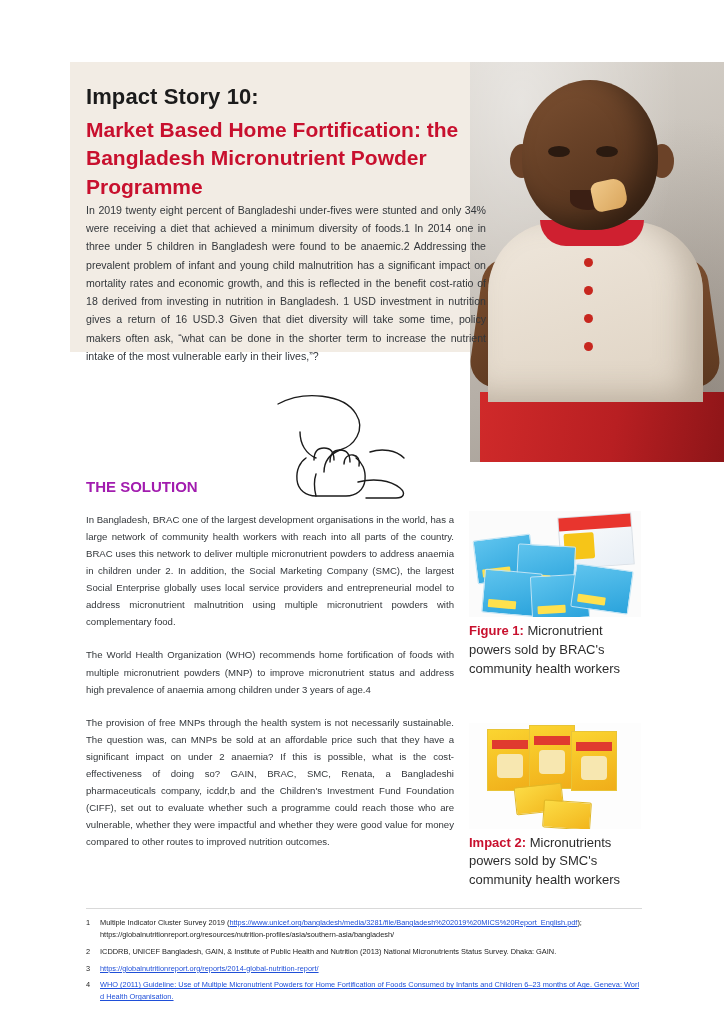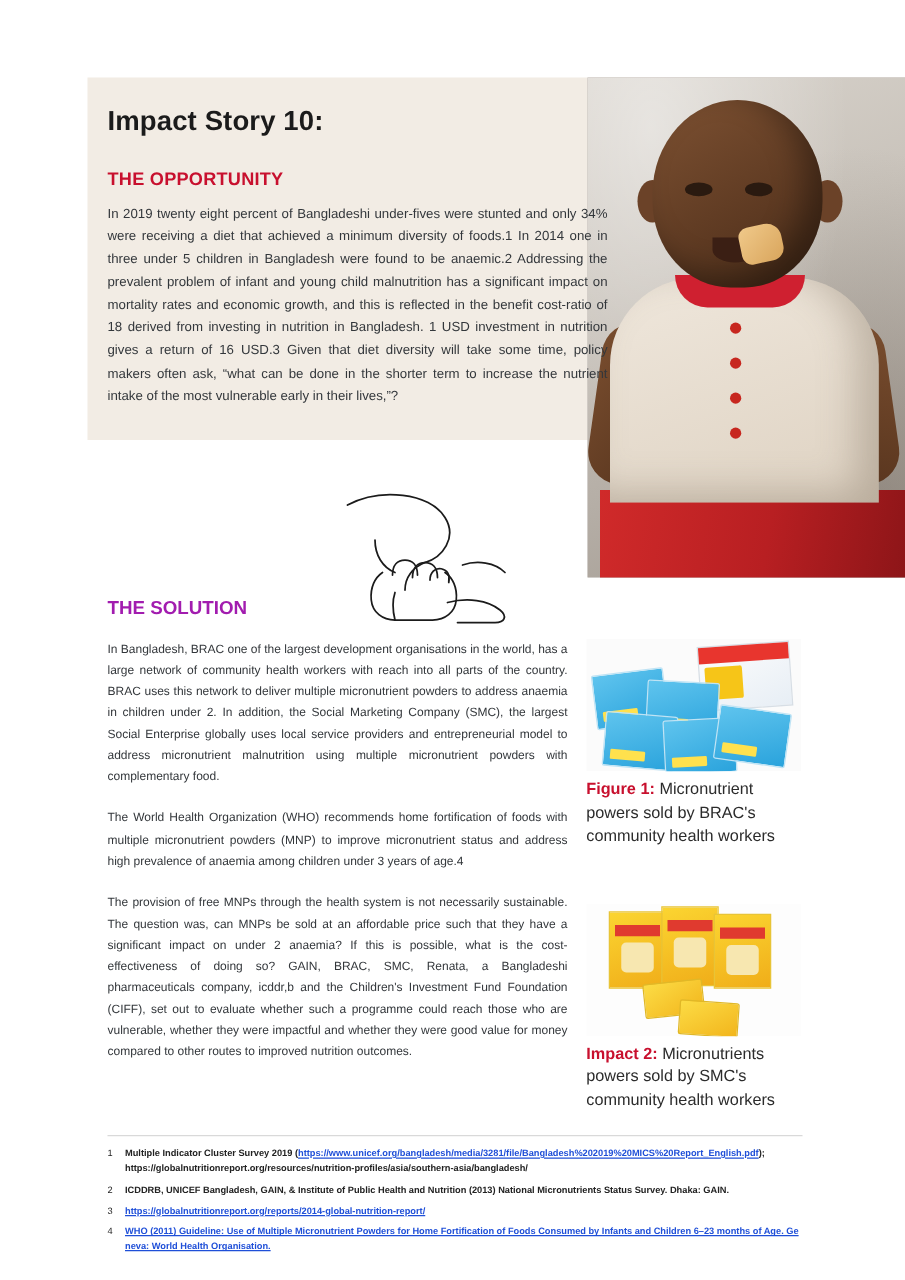--- a/index.html
+++ b/index.html
@@ -285,21 +285,21 @@
     padding-top: 8px;
   }
   .fn-row {
     display: flex;
     font-size: 7.4px;
     line-height: 1.6;
     color: #222;
     margin-bottom: 5px;
   }
   .fn-num { width: 14px; flex: 0 0 14px; }
-  .fn-txt { flex: 1; font-weight: bold; }
+  .fn-txt { flex: 1; }
   .fn-link {
     color: #1f4fd8;
     text-decoration: underline;
     word-break: break-all;
   }
 </style>
 </head>
 <body>
 
 <div class="hero">
@@ -320,22 +320,22 @@
     <div class="photo-ear-r"></div>
     <div class="photo-head"></div>
     <div class="photo-eye-l"></div>
     <div class="photo-eye-r"></div>
     <div class="photo-mouth"></div>
     <div class="photo-biscuit"></div>
   </div>
 
   <div class="hero-text">
     <p class="title-line1">Impact Story 10:</p>
-
-    <h2 class="section-head">THE OPPORTUNITY</h2>
+    <h1 class="title-main">Market Based Home Fortification: the Bangladesh Micronutrient Powder Programme</h1>
+
     <p class="body-text">In 2019 twenty eight percent of Bangladeshi under-fives were stunted and only 34% were receiving a diet that achieved a minimum diversity of foods.1 In 2014 one in three under 5 children in Bangladesh were found to be anaemic.2 Addressing the prevalent problem of infant and young child malnutrition has a significant impact on mortality rates and economic growth, and this is reflected in the benefit cost-ratio of 18 derived from investing in nutrition in Bangladesh. 1 USD investment in nutrition gives a return of 16 USD.3 Given that diet diversity will take some time, policy makers often ask, “what can be done in the shorter term to increase the nutrient intake of the most vulnerable early in their lives,”?</p>
   </div>
 </div>
 
 <div class="doodle">
   <svg width="150" height="110" viewBox="0 0 150 110" fill="none" stroke="#1b1b1b" stroke-width="1.4" stroke-linecap="round" stroke-linejoin="round">
     <path d="M8 12 C34 -2 74 2 86 22 C96 38 84 54 70 58"></path>
     <path d="M70 58 C60 62 54 70 54 80"></path>
     <path d="M30 40 C30 52 36 62 46 66"></path>
     <path d="M36 66 C30 70 26 78 27 88 C28 98 36 104 46 104 L76 104 C86 104 94 98 95 88 C96 78 92 70 86 66"></path>

